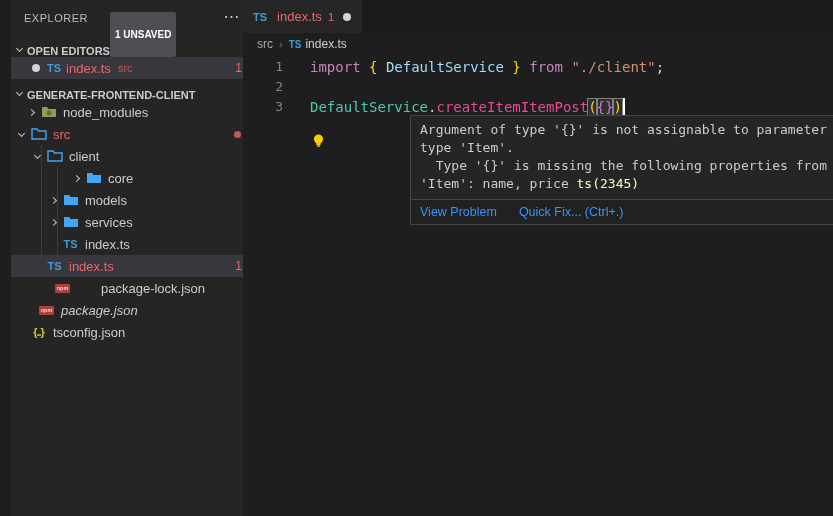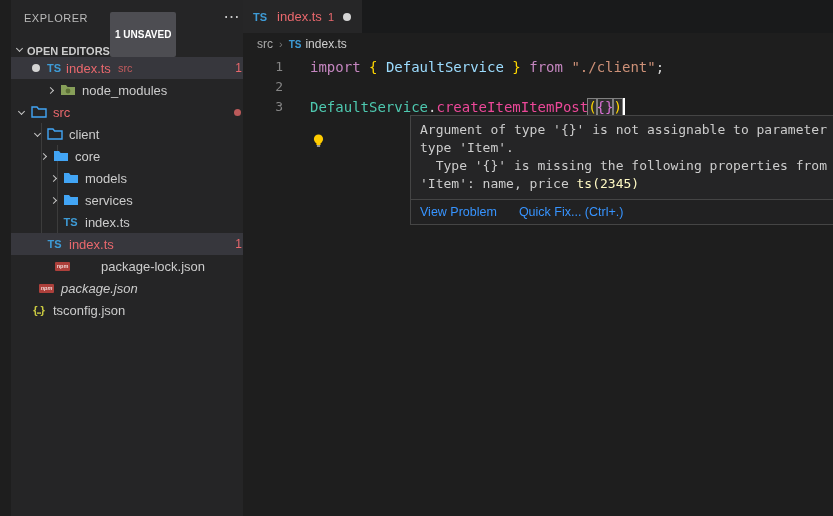--- a/index.html
+++ b/index.html
@@ -95,25 +95,31 @@
 
     <div class="oe-row">
       <span class="dirty-dot"></span>
       <span class="ts-badge">TS</span>
       <span class="err-name">index.ts</span>
       <span class="desc">src</span>
       <span class="row-spacer"></span>
       <span class="err-count">1</span>
     </div>
 
+    <div class="sec-head">
+      <span class="tw down">
+          <i></i>
+        </span>
+      <span>GENERATE-FRONTEND-CLIENT</span>
+    </div>
 
     <div class="tree" id="tree">
       <div class="guide" style="left:30px; top:44px; height:132px;"></div>
       <div class="guide" style="left:46px; top:66px; height:88px;"></div>
-    <div class="trow" style="padding-left: 12px; margin-left: 19px;">
+    <div class="trow" style="padding-left: 12px;">
           <span class="tw right">
             <i></i>
           </span>
           <span class="ticon">
             <svg width="16" height="16" viewBox="0 0 16 16">
               <path d="M1 3h5l1.6 2H15v8H1z" fill="#879f59"></path>
               <circle cx="8" cy="9" r="2.4" fill="#5d7036"></circle>
             </svg>
           </span>
           <span>node_modules</span>
@@ -137,21 +143,21 @@
             <i></i>
           </span>
           <span class="ticon">
             <svg width="16" height="16" viewBox="0 0 16 16">
               <path d="M1 3h5l1.6 2H15v8H1z" fill="none" stroke="#42a5f5" stroke-width="1.4"></path>
             </svg>
           </span>
           <span>client</span>
           <span class="row-spacer"></span>
         </div>
-        <div class="trow" style="padding-left: 24px;">
+        <div class="trow" style="padding-left: 24px; margin-left: 33px;">
           <span class="tw right">
             <i></i>
           </span>
           <span class="ticon">
             <svg width="16" height="16" viewBox="0 0 16 16">
               <path d="M1 3h5l1.6 2H15v8H1z" fill="#42a5f5"></path>
             </svg>
           </span>
           <span>core</span>
           <span class="row-spacer"></span>

